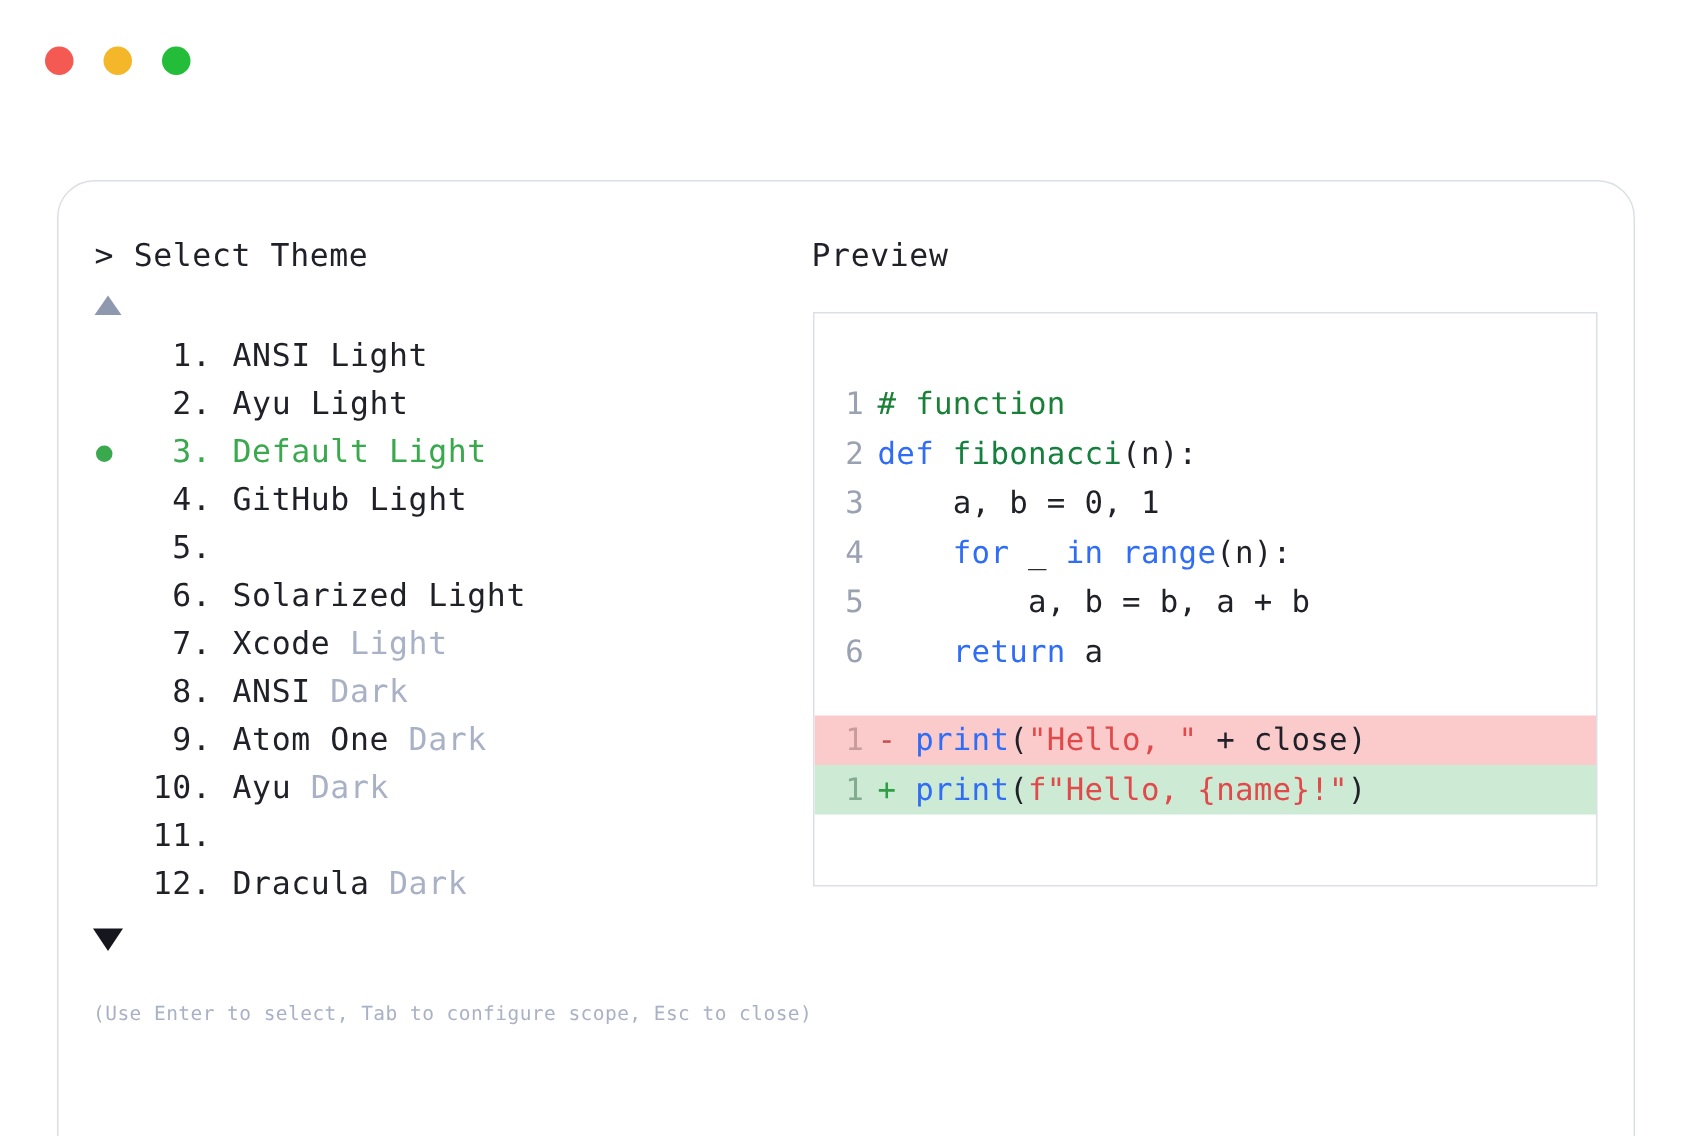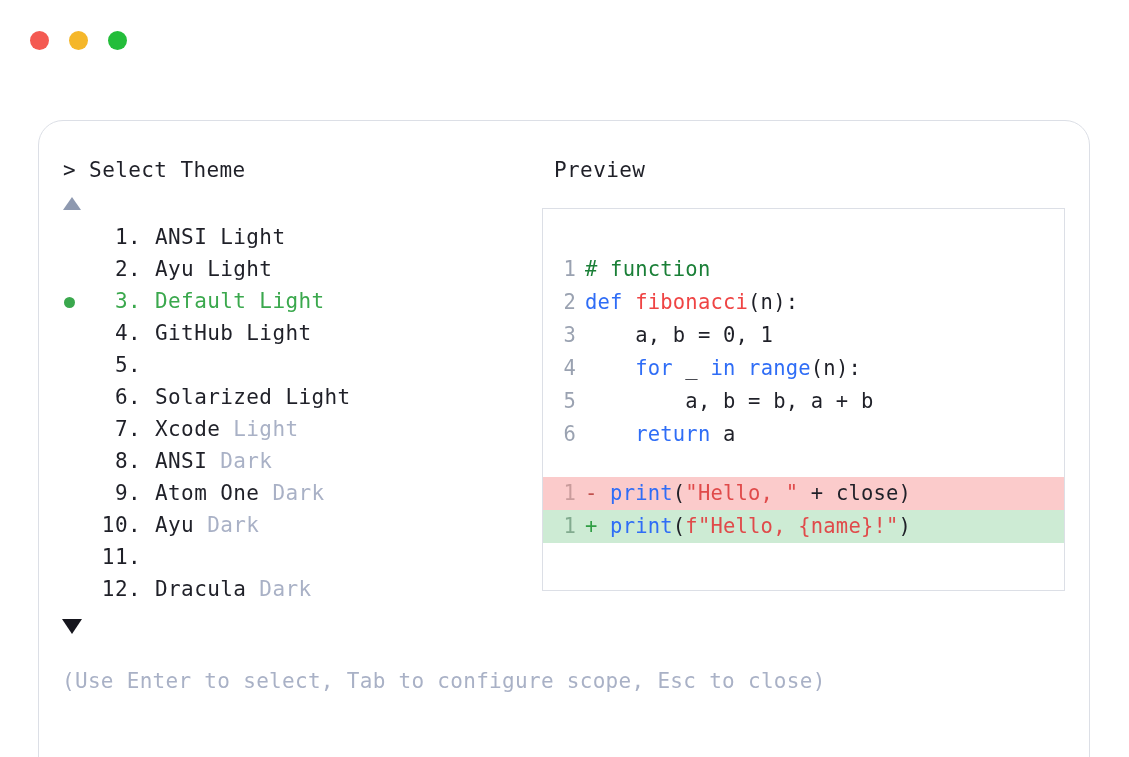--- a/index.html
+++ b/index.html
@@ -132,35 +132,35 @@
   }
   .theme-suffix { color: #a9b1c6; }
   .theme-row.selected .theme-index,
   .theme-row.selected .theme-text,
   .theme-row.selected .theme-suffix { color: #3aa84d; }
 
   #hint {
     position: absolute;
     left: 23px;
     top: 548px;
-    font-size: 21px;
+    font-size: 13px;
     letter-spacing: 0.3px;
     color: #a9b1c6;
     white-space: pre;
   }
 
   
   #right-col {
     position: absolute;
     left: 500px;
     top: 0;
   }
   #preview-label {
     position: absolute;
-    left: 15px;
+    left: 2px;
     top: 37px;
     font-size: 21px;
     color: #1f2028;
     letter-spacing: 0.4px;
   }
   #code-panel {
     position: absolute;
     left: 3px;
     top: 87px;
     width: 523px;
@@ -197,21 +197,21 @@
   .code-line.diff-del .ln { color: #c99c9c; }
   .code-line.diff-add .ln { color: #82ab8f; }
   .marker-del { color: #c0504d; }
   .marker-add { color: #2f9e44; }
 
   #diff-gap { height: 26px; }
 
   
   .tok-comment  { color: #1a7f37; }
   .tok-keyword  { color: #2f6df6; }
-  .tok-func     { color: #ef4444; }
+  .tok-func     { color: #15803d; }
   .tok-builtin  { color: #2f6df6; }
   .tok-string   { color: #e04a4a; }
   .tok-plain    { color: #1f2028; }
   .tok-num      { color: #1f2028; }
 </style>
 </head>
 <body>
 
 <div id="titlebar">
   <div class="traffic-lights">

